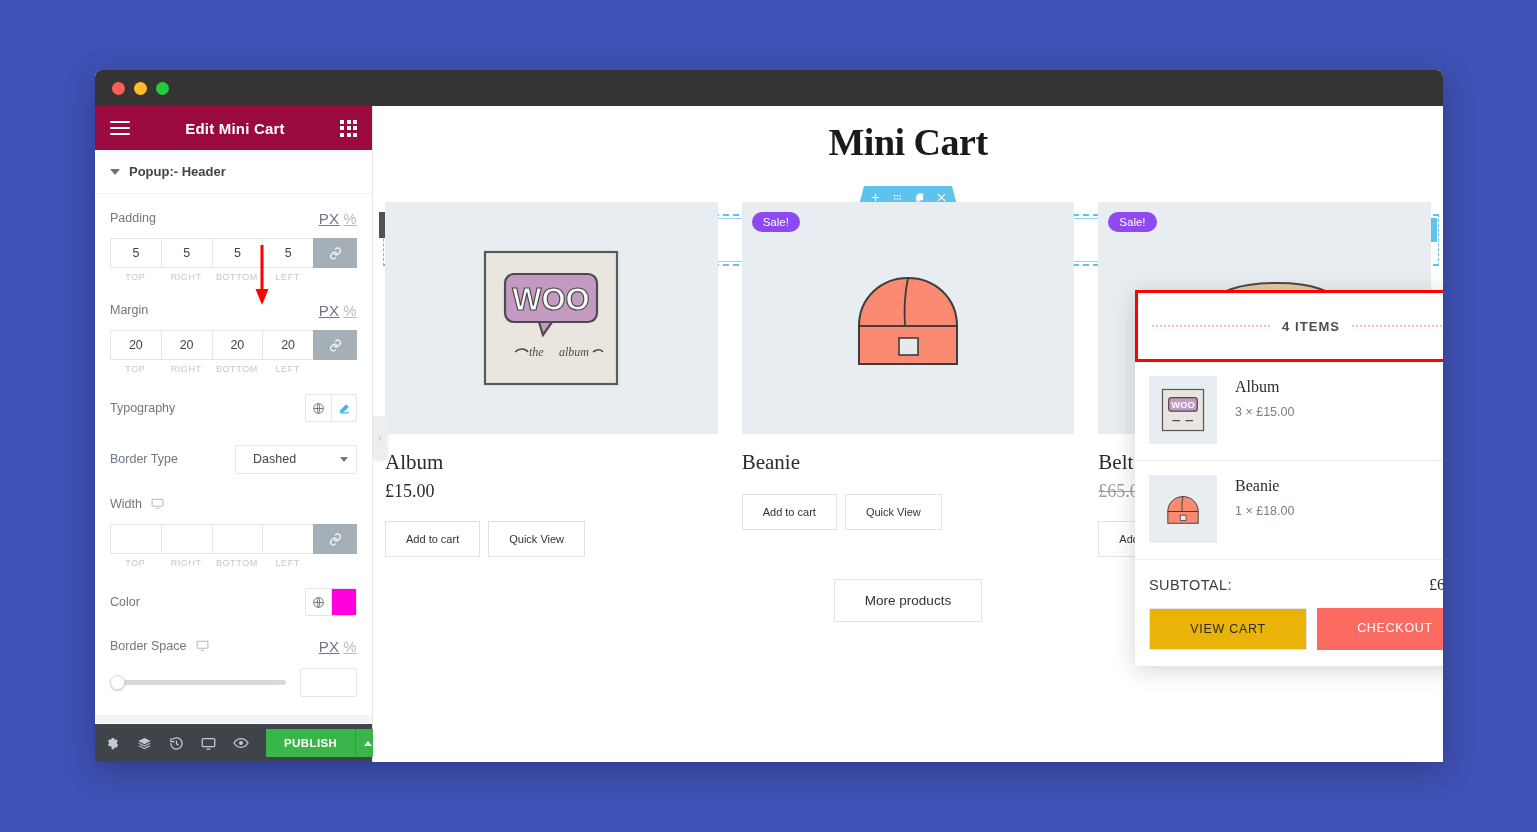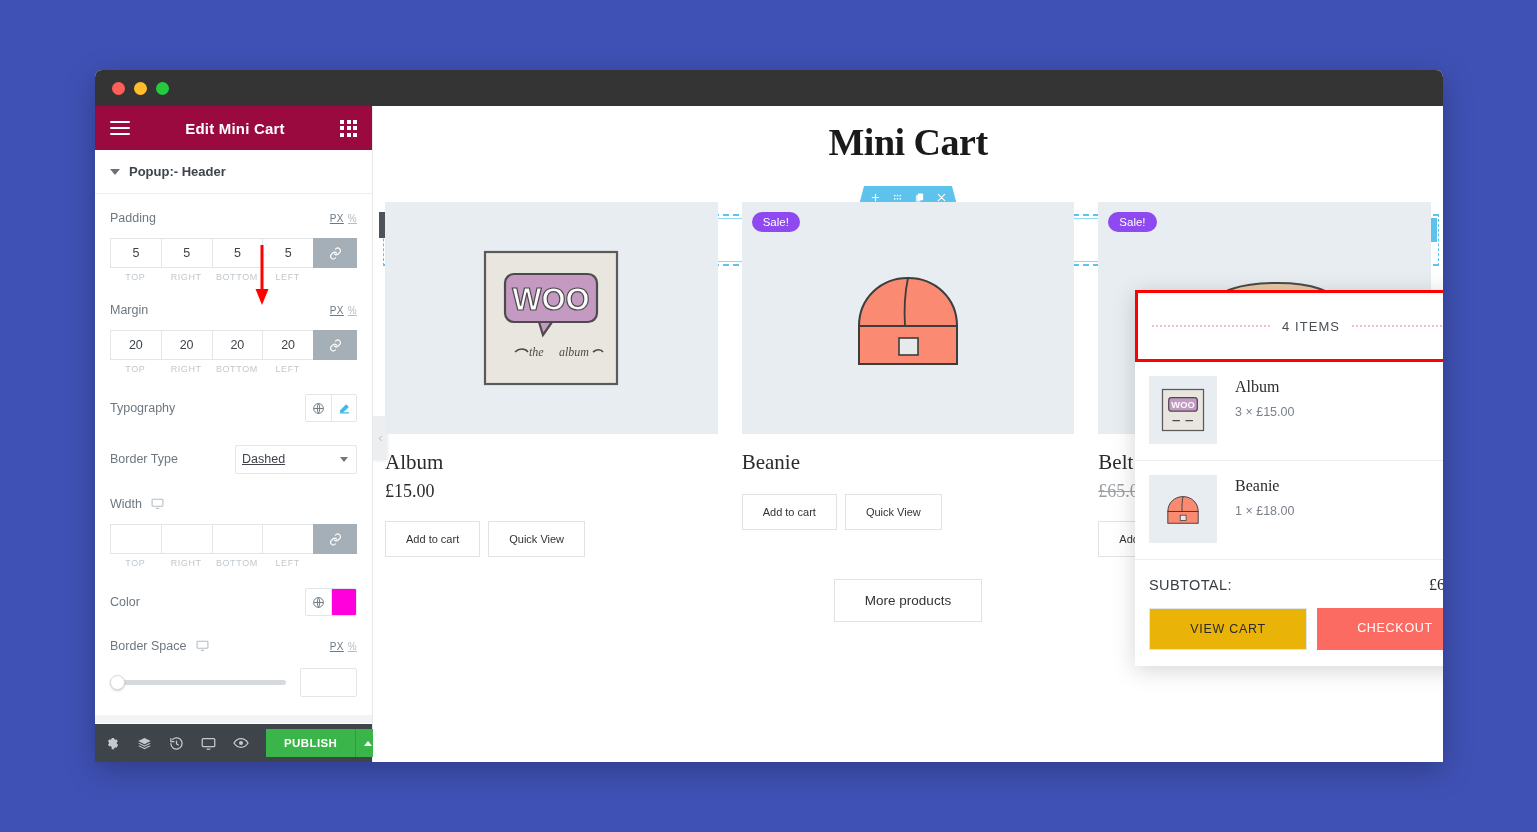--- a/index.html
+++ b/index.html
@@ -58,40 +58,40 @@
     display: flex; align-items: center; gap: 9px;
     padding: 14px 15px; font-size: 13px; font-weight: bold; color: #3f444b;
     border-bottom: 1px solid #eceff1;
   }
   .caret-down { width:0;height:0;border-left:5px solid transparent;border-right:5px solid transparent;border-top:6px solid #6a7279; }
 
   .ctl { padding: 10px 15px 0 15px; }
   .ctl-row { display: flex; align-items: center; justify-content: space-between; min-height: 28px; }
   .ctl-label { font-size: 12.5px; color: #6d7882; }
   .ctl-label .mon { margin-left: 6px; color: #b5bcc4; }
-  .units { font-size: 10px; color: #b5bcc4; letter-spacing:.3px;text-decoration:underline;}
+  .units { font-size: 15px; color: #b5bcc4; letter-spacing:.3px;text-decoration:underline;}
   .units b { color:#6d7882; font-weight:normal; text-decoration: underline; margin-right:4px; }
 
   .dim-group { display: flex; margin-top: 6px; }
   .dim-cell { flex: 1 1 0; border: 1px solid #e3e6e9; border-right: none; height: 30px;
     display: flex; align-items: center; justify-content: center; font-size: 12.5px; color: #3f444b; background:#fff;}
   .dim-link { width: 44px; height: 30px; background: #a4afb7; display: flex; align-items: center; justify-content: center; cursor:pointer;}
   .dim-labels { display: flex; margin-bottom: 4px; }
   .dim-labels span { flex: 1 1 0; text-align: center; font-size: 9px; color: #c2c8cd; letter-spacing: .6px; padding-top: 4px; }
   .dim-labels span.sp { flex: 0 0 44px; }
 
   .icon-pair { display: flex; border: 1px solid #e3e6e9; border-radius: 2px; overflow: hidden; }
   .icon-pair > div { width: 25px; height: 26px; display: flex; align-items: center; justify-content: center; cursor:pointer;}
   .icon-pair > div + div { border-left: 1px solid #e3e6e9; }
   .swatch { width: 25px; height: 26px; }
 
   select.sel {
     width: 122px; height: 29px; border: 1px solid #e3e6e9; border-radius: 2px;
-    font-size: 12.5px; color: #3f444b; padding: 0 6px; background: #fff;
-    font-family: "Liberation Sans", sans-serif; -webkit-appearance:none; appearance:none;text-decoration:underline;
+    font-size: 12.5px; color: #3f444b; padding: 0 17px; background: #fff;
+    font-family: "Liberation Sans", sans-serif; -webkit-appearance:none; appearance:none;
   }
   .sel-wrap { position: relative; }
   .sel-wrap::after { content:""; position:absolute; right:9px; top:12px; width:0;height:0;
     border-left:4.5px solid transparent;border-right:4.5px solid transparent;border-top:5px solid #6d7882; pointer-events:none;}
 
   .slider-row { display:flex; align-items:center; gap:14px; margin-top:8px; padding-bottom: 4px;}
   .track { flex:1 1 auto; height:5px; background:#d6dade; border-radius:3px; position:relative; }
   .knob { position:absolute; left:0; top:-5px; width:15px; height:15px; border-radius:50%; background:#fff; border:1px solid #d6dade; box-shadow:0 1px 2px rgba(0,0,0,.2);}
   .num-box { width:57px; height:29px; border:1px solid #e3e6e9; border-radius:2px; background:#fff;}
 
@@ -181,21 +181,21 @@
     font-family:"Liberation Sans", sans-serif;}
 
   
   #popup {
     position: absolute; left: 762px; top: 184px; width: 352px;
     background: #fff; box-shadow: 0 4px 22px rgba(0,0,0,.17);
     z-index: 20; padding-bottom: 8px;
   }
   #popup-head {
     height: 72px; display: flex; align-items: center; justify-content: center; gap: 12px;
-    border: 3px solid #ff0000; box-sizing: border-box; padding: 4px 14px;
+    border: 3px solid #ff0000; box-sizing: border-box; padding: 4px 14px; font-weight: bold;
   }
   .dash { flex: 1 1 auto; border-top: 2px dotted #f3b9d8; }
   #popup-head .hl { font-size: 13px; color: #4a4f55; letter-spacing: 1.1px; white-space: nowrap; }
 
   .c-item { display: flex; align-items: flex-start; gap: 18px; padding: 14px 14px 16px 14px; }
   .c-item + .c-item { border-top: 1px solid #eceff1; }
   .c-thumb { width: 68px; height: 68px; background: #e7edf0; display:flex; align-items:center; justify-content:center; flex:0 0 auto;}
   .c-info { flex: 1 1 auto; padding-top: 2px; }
   .c-name { font-family: "Liberation Serif", serif; font-size: 16px; color: #2b2b2b; }
   .c-qty { font-size: 12.5px; color: #7a8189; margin-top: 9px; }

